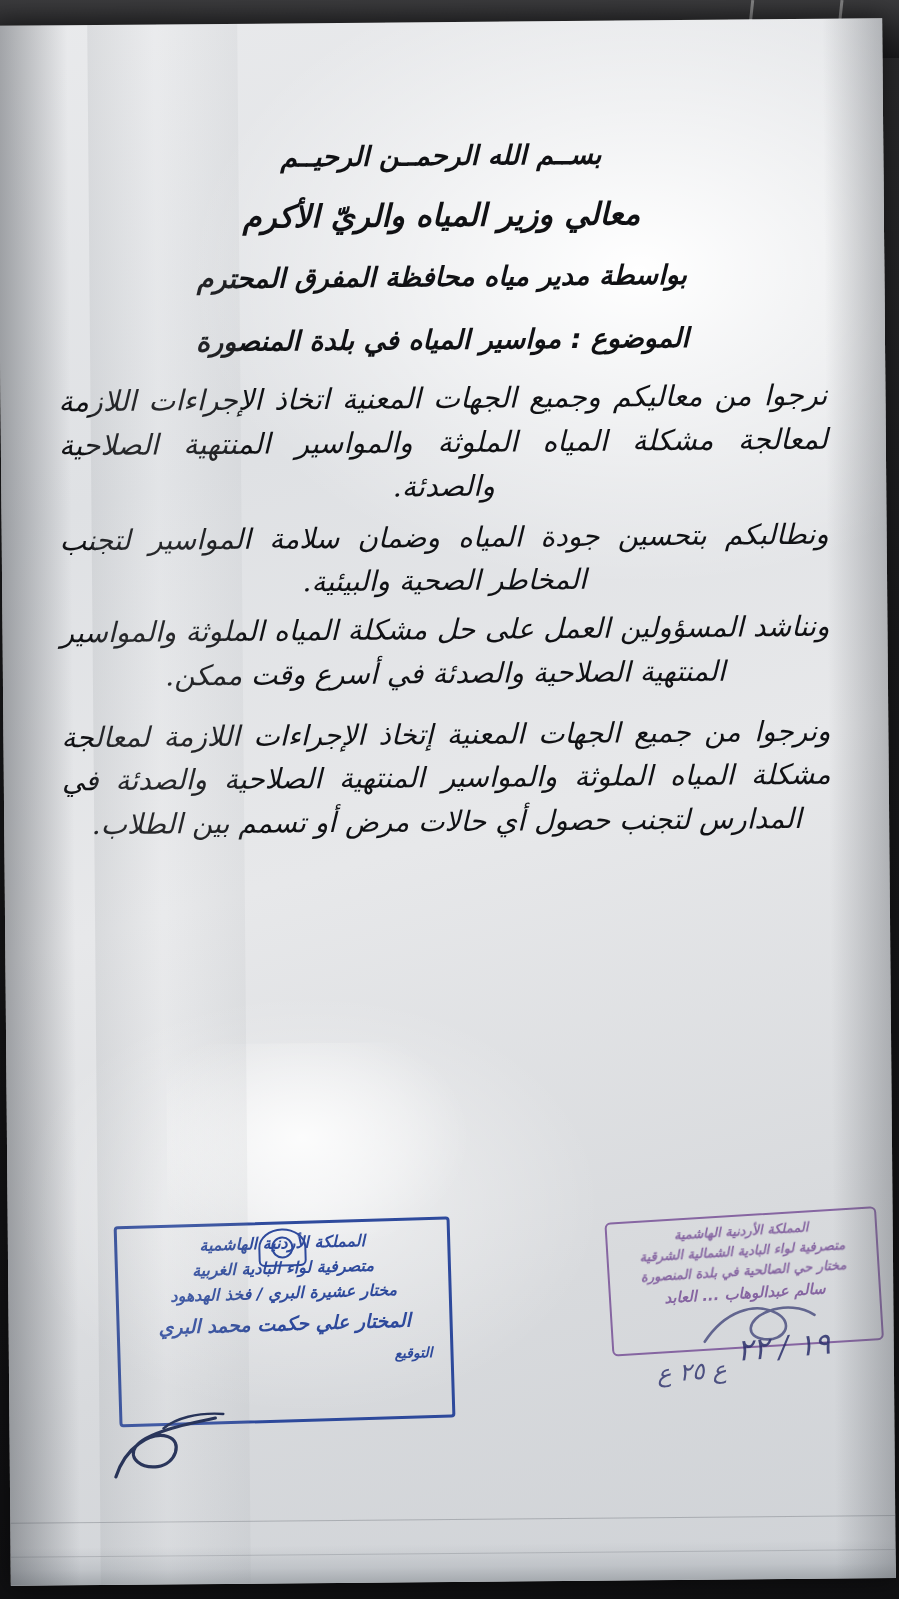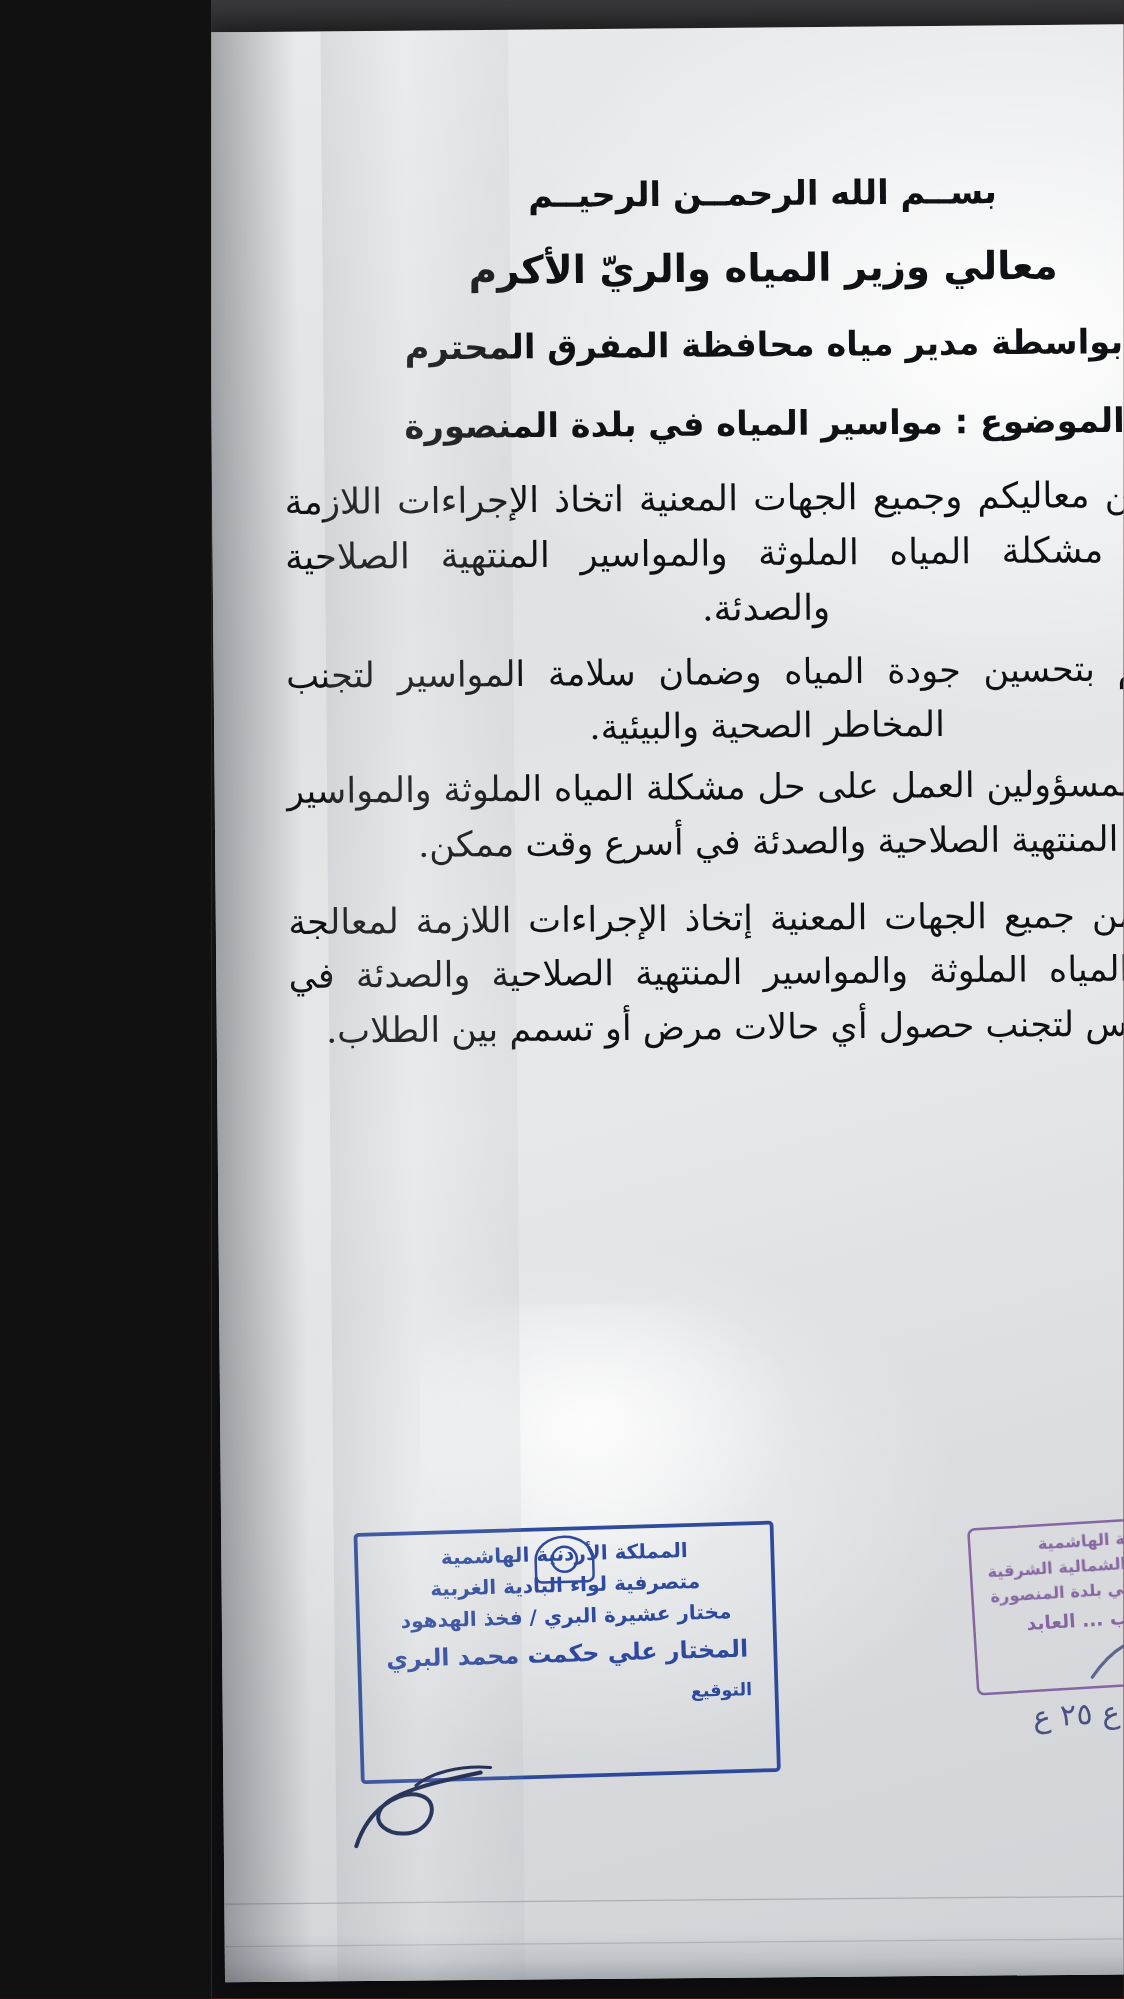--- a/index.html
+++ b/index.html
@@ -2,25 +2,26 @@
 <html lang="ar" dir="rtl"><head>
 <meta charset="utf-8">
 <style>
   html, body {
     margin: 0;
     padding: 0;
     background: #111;
   }
   .page {
     position: relative;
-    width: 730px;
+    width: 899px;
     height: 1599px;
     overflow: hidden;
-    background: #b91c1c;
+    background: #7dd3fc;
     font-family: "DejaVu Sans", "Liberation Sans", sans-serif;
+    font-style: italic;
   }
 
   
   .desk {
     position: absolute;
     inset: 0;
     background:
       linear-gradient(180deg, #2a2a2c 0%, #1a1a1c 40%, #101012 100%);
   }
   .desk-strip {

